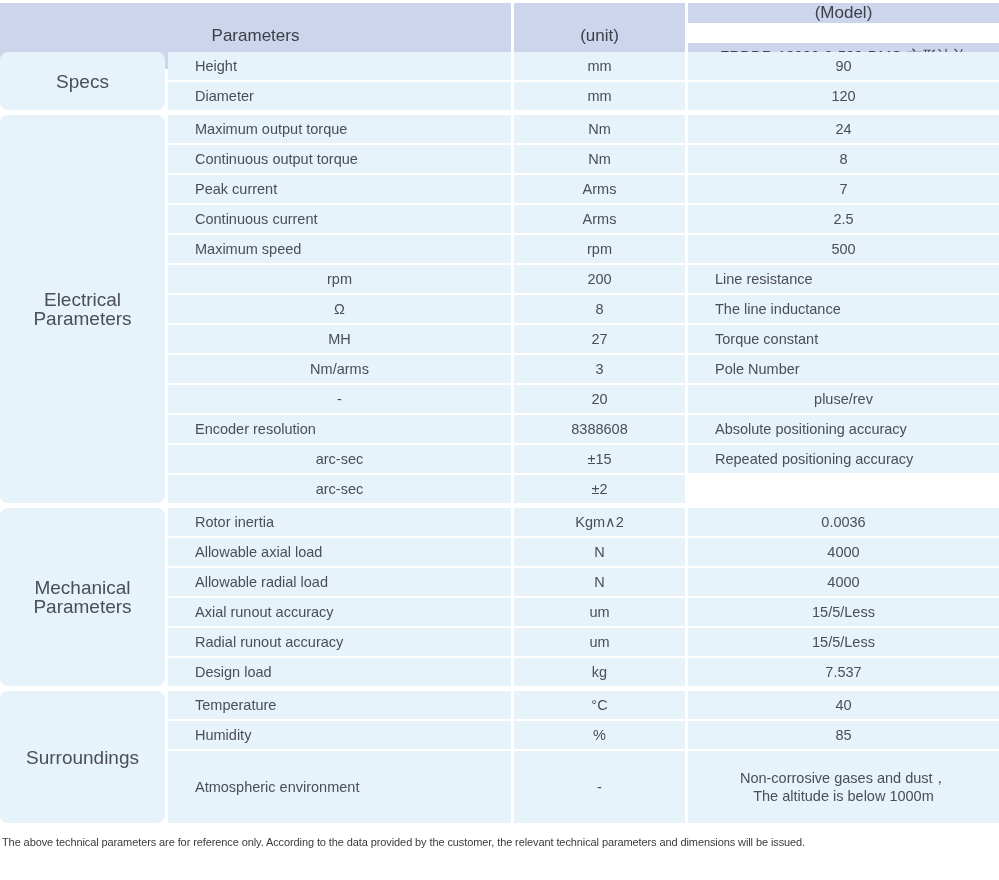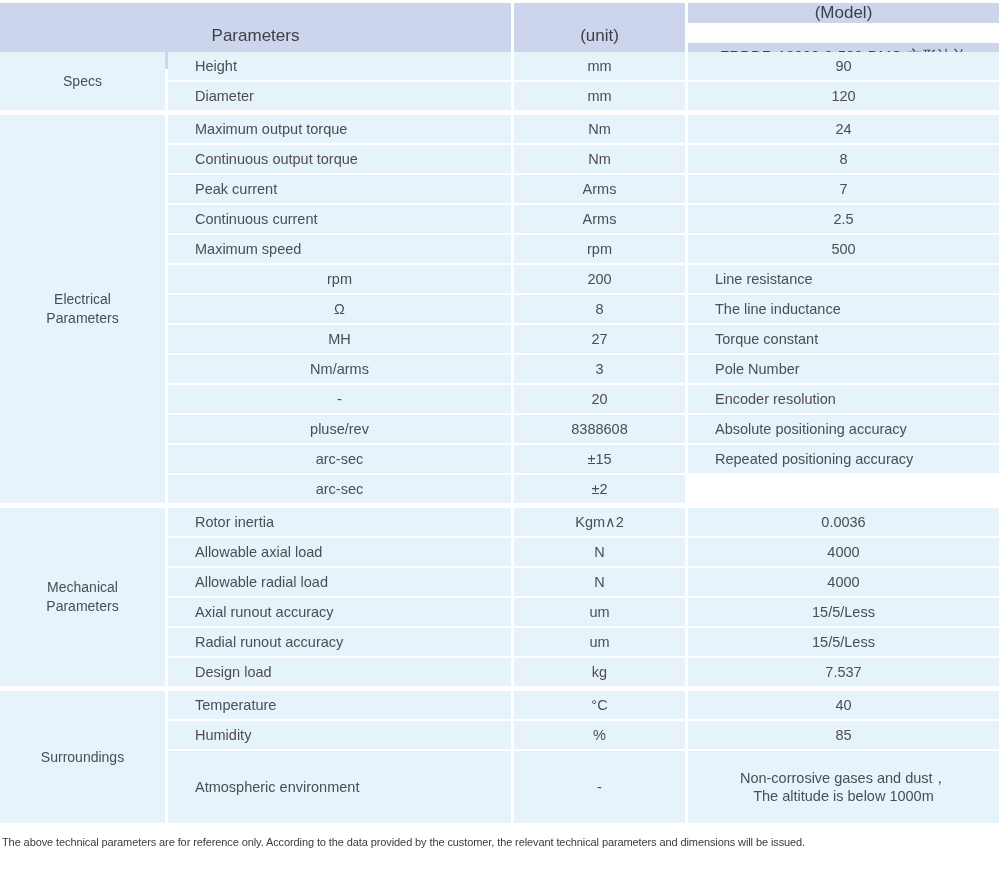--- a/index.html
+++ b/index.html
@@ -42,21 +42,21 @@
   .cell {
     background: var(--cell-bg, #e6f3fb);
     min-height: 28px;
     display: flex;
     align-items: center;
     justify-content: center;
     font-size: 14.5px;
     color: var(--text, #4b4e54);
   }
   .cell.tall { min-height: 72px; }
-  .cat-cell { grid-column: 1; text-align: center; font-size: 14px; line-height: 19px; }
+  .cat-cell { grid-column: 1; text-align: center; font-size: 19px; line-height: 19px; border-radius: 8px; }
   .cat-label { display: inline-block; max-width: 120px; }
   .param-cell { justify-content: flex-start; padding-left: 27px; }
   .value-cell { white-space: pre-line; text-align: center; line-height: 18px; }
   
   .note {
     margin-top: 13px;
     padding-left: 2px;
     font-size: 11px;
     letter-spacing: -0.1px;
     color: var(--note-text, #3b3b3b);
@@ -150,24 +150,24 @@
   </div>
   <div class="cell unit-cell">Nm/arms</div>
   <div class="cell value-cell">3</div>
 
   <div class="cell param-cell">
     <span>Pole Number</span>
   </div>
   <div class="cell unit-cell">-</div>
   <div class="cell value-cell">20</div>
 
+  <div class="cell unit-cell">pluse/rev</div>
   <div class="cell param-cell">
     <span>Encoder resolution</span>
   </div>
-  <div class="cell unit-cell">pluse/rev</div>
   <div class="cell value-cell">8388608</div>
 
   <div class="cell param-cell">
     <span>Absolute positioning accuracy</span>
   </div>
   <div class="cell unit-cell">arc-sec</div>
   <div class="cell value-cell">±15</div>
 
   <div class="cell param-cell">
     <span>Repeated positioning accuracy</span>

